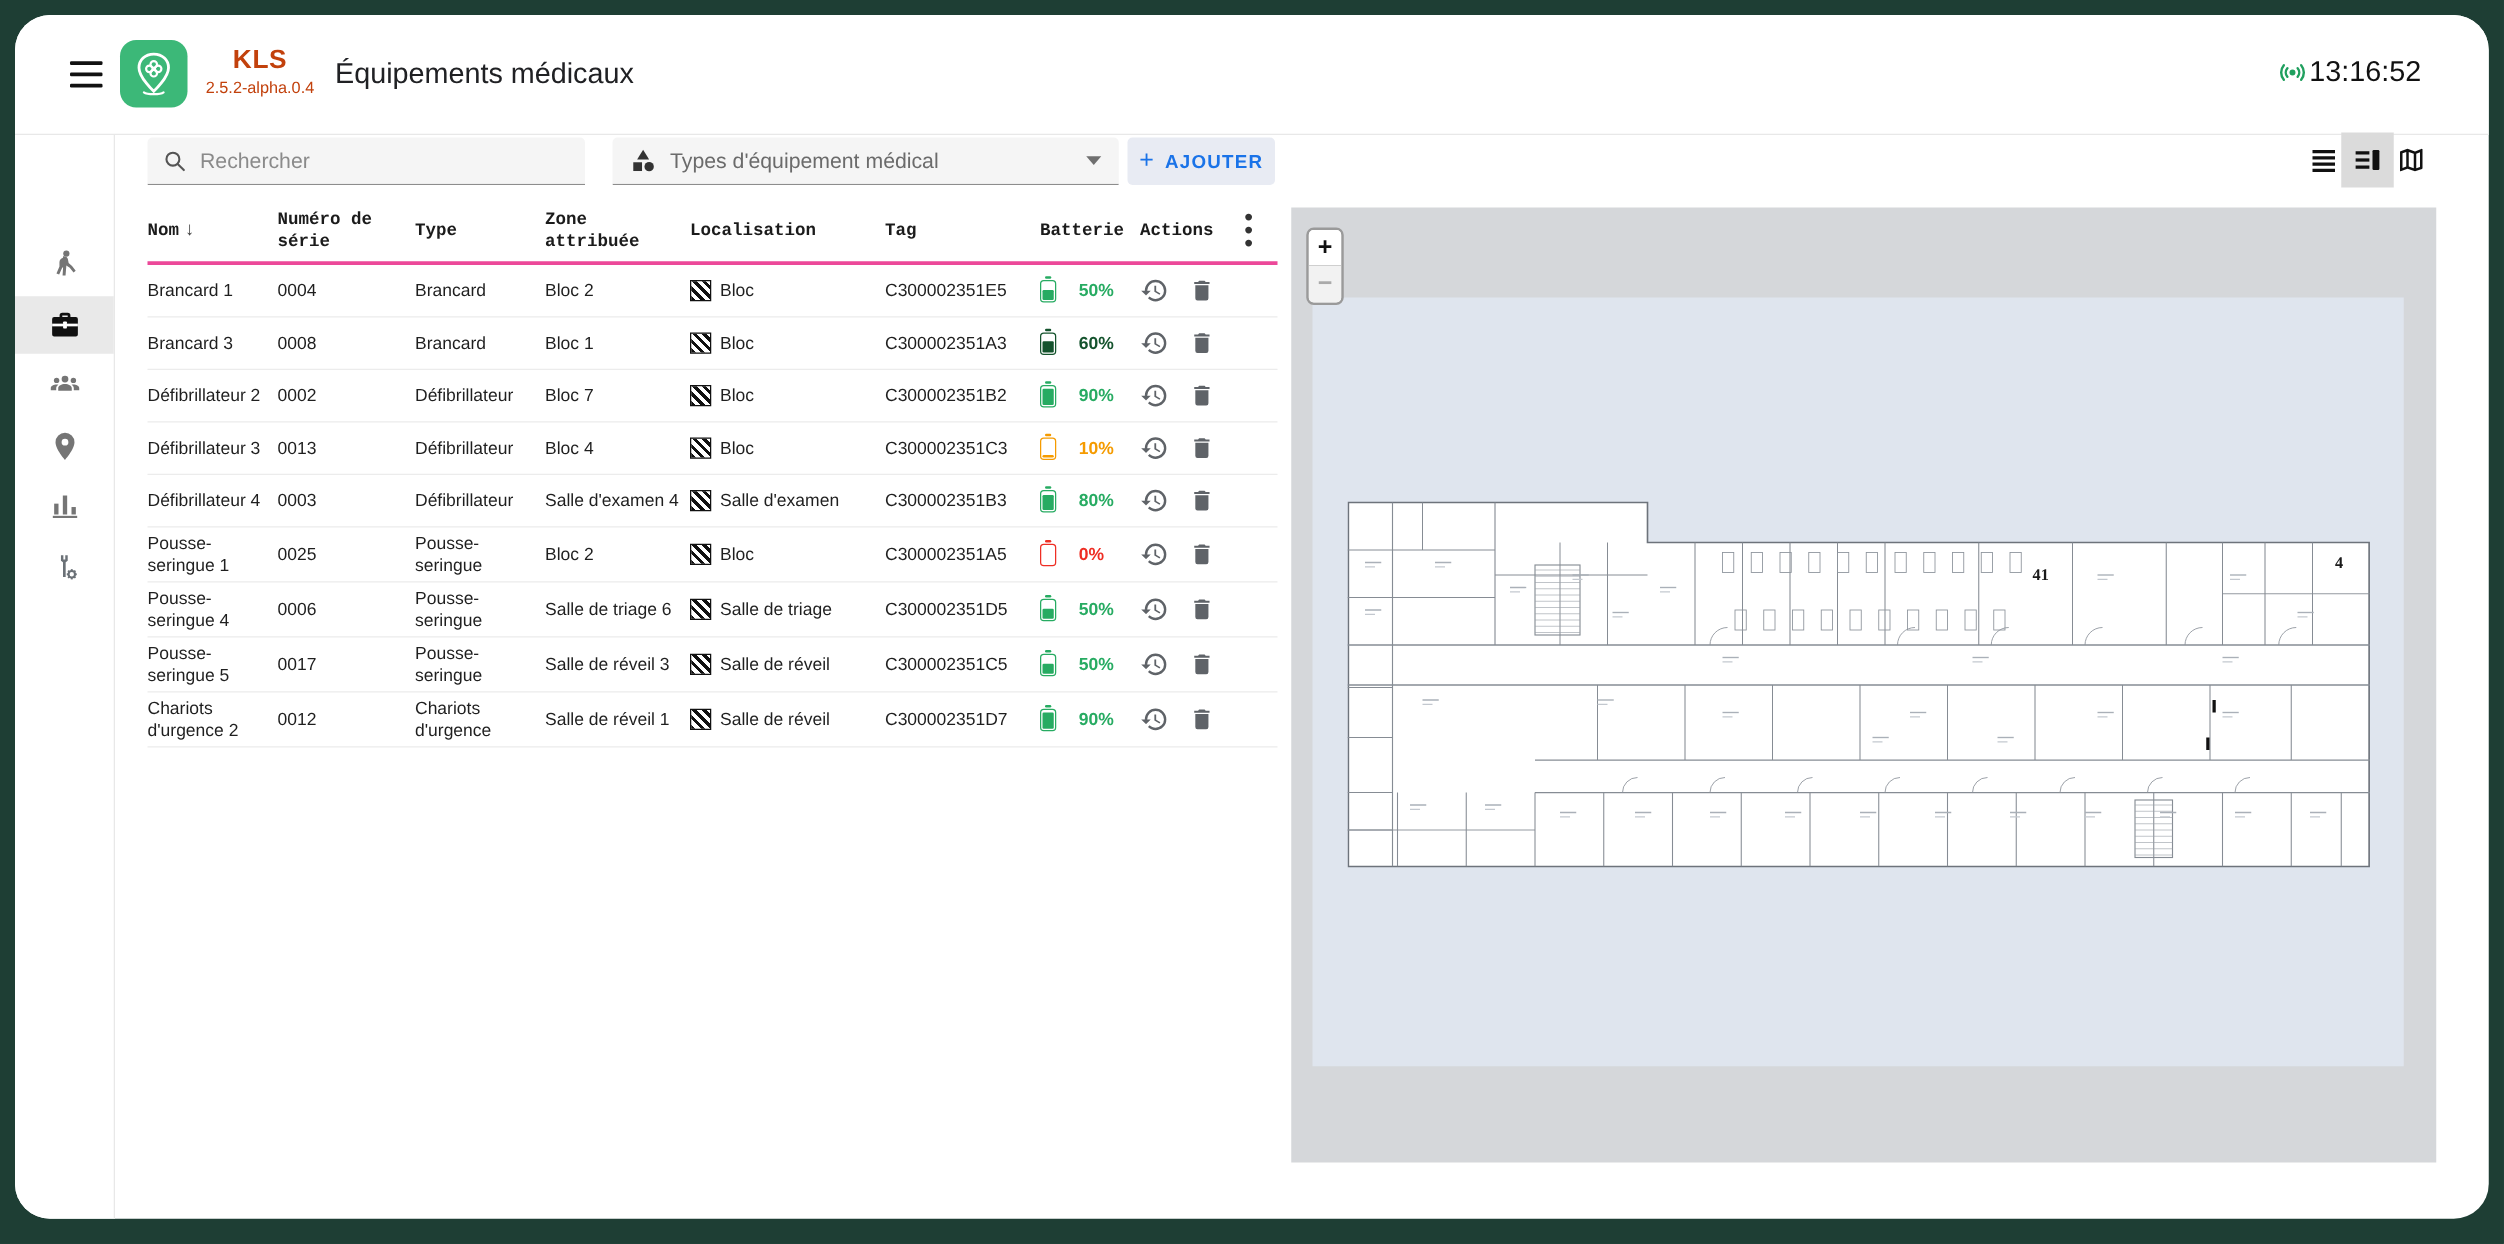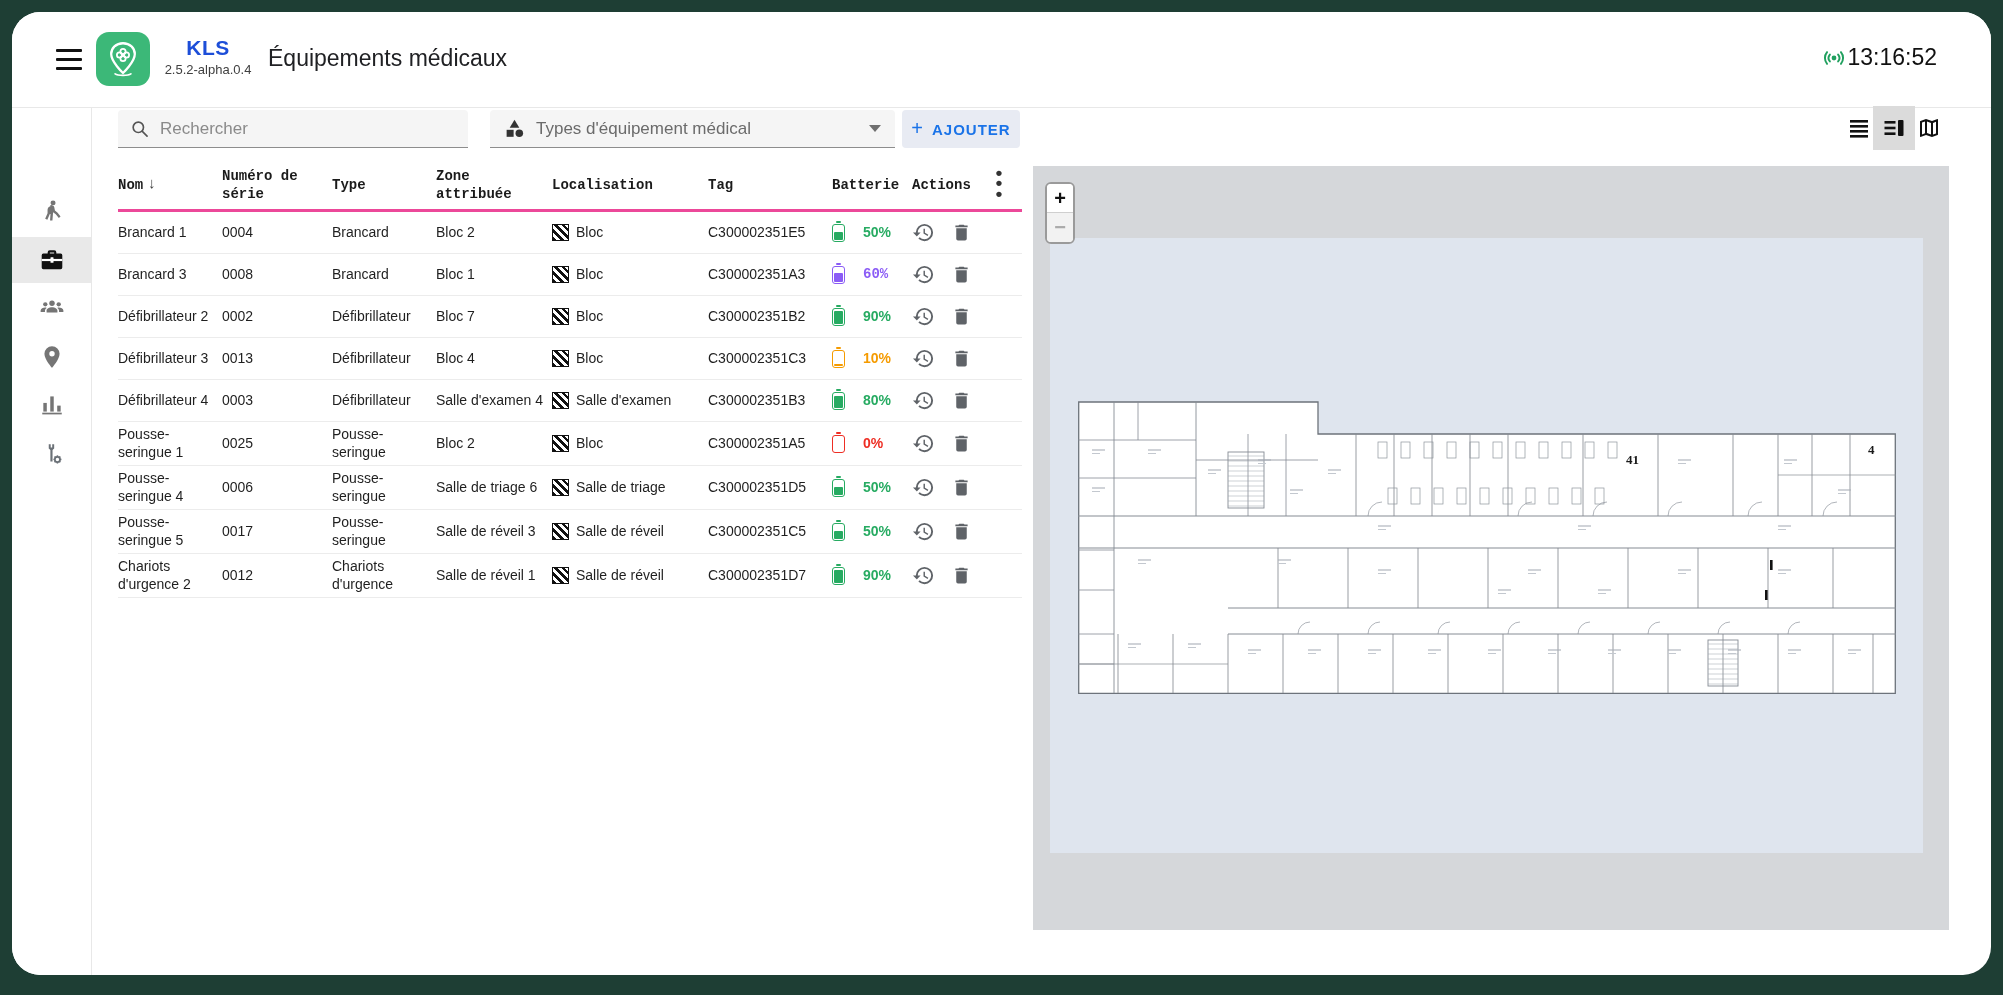--- a/index.html
+++ b/index.html
@@ -10,22 +10,22 @@
     background:#fff; border-radius:28px; overflow:hidden; }
 
   
   #topbar { position:absolute; left:0; top:0; width:100%; height:96px; background:#fff;
     border-bottom:1px solid #e8e8e8; }
   #hamburger { position:absolute; left:44px; top:37px; width:26px; height:21px; cursor:pointer; }
   #hamburger span { display:block; height:3px; background:#111; margin-bottom:6px; border-radius:1px; }
   #logo { position:absolute; left:84px; top:20px; width:54px; height:54px; border-radius:13px;
     display:flex; align-items:center; justify-content:center; }
   #brand { position:absolute; left:146px; top:24px; width:100px; text-align:center; }
-  #brand .name { font-size:21px; font-weight:bold; color:#1d4ed8; letter-spacing:.5px; }
-  #brand .ver { font-size:13px; color:#404040; margin-top:2px; }
+  #brand .name { font-size:21px; font-weight:bold; color:#c2410c; letter-spacing:.5px; }
+  #brand .ver { font-size:13px; color:#c2410c; margin-top:2px; }
   #page-title { position:absolute; left:256px; top:33px; font-size:23px; color:#202124; }
   #clockwrap { position:absolute; right:54px; top:32px; display:flex; align-items:center; }
   #clock { font-size:23px; color:#111; }
 
   
   #sidebar { position:absolute; left:0; top:96px; bottom:0; width:80px; background:#fff;
     border-right:1px solid #e8e8e8; }
   .side-item { position:absolute; left:0; width:79px; height:46px; display:flex;
     align-items:center; justify-content:center; cursor:pointer; }
   .side-item svg { width:26px; height:26px; }
@@ -287,21 +287,21 @@
     <div class="trow">
       <div class="c name">Brancard 3</div>
       <div class="c serial">0008</div>
       <div class="c type">Brancard</div>
       <div class="c zone">Bloc 1</div>
       <div class="c loc">
         <span class="hatch"></span>
         <span class="loc-t">Bloc</span>
       </div>
       <div class="c tag">C300002351A3</div>
-      <div class="c batt" style="color: #8b5cf6; font-family: Liberation Mono, monospace;">
+      <div class="c batt" style="color: #14532d;">
         <span class="batt-ico">
                 <span class="batt-fill" style="height: 54%;"></span>
               </span>
         <span class="batt-t">60%</span>
       </div>
       <div class="c act">
         <span class="icon-btn">
           <svg width="23" height="23" viewBox="0 0 24 24">
             <path d="M13,3A9,9 0 0,0 4,12H1L4.89,15.89L4.97,16.06L9,12H6A7,7 0 0,1 13,5A7,7 0 0,1 20,12A7,7 0 0,1 13,19C11.07,19 9.32,18.21 8.06,16.94L6.64,18.36C8.27,20 10.5,21 13,21A9,9 0 0,0 22,12A9,9 0 0,0 13,3M12,8V13L16.28,15.54L17,14.33L13.5,12.25V8H12Z" fill="#5f6368"></path>
           </svg>

